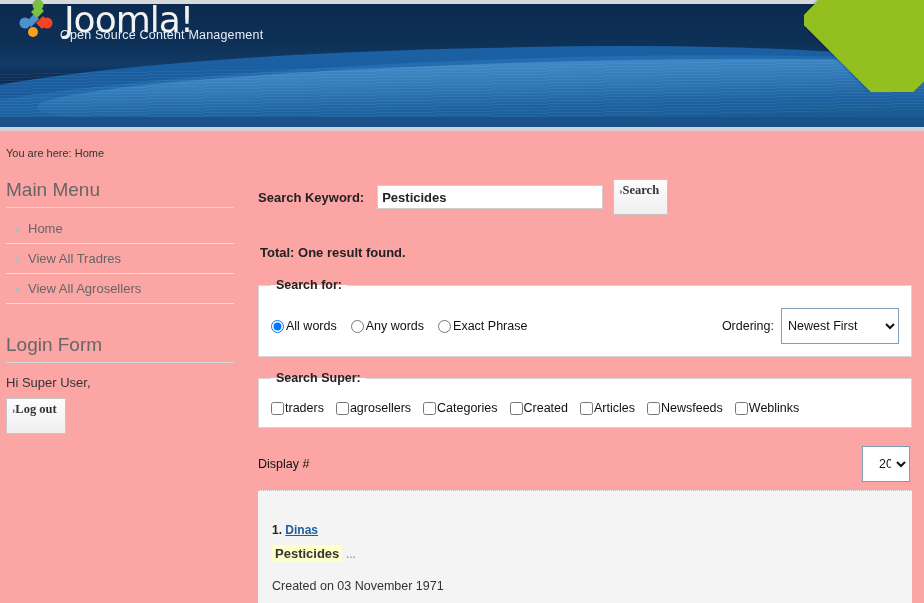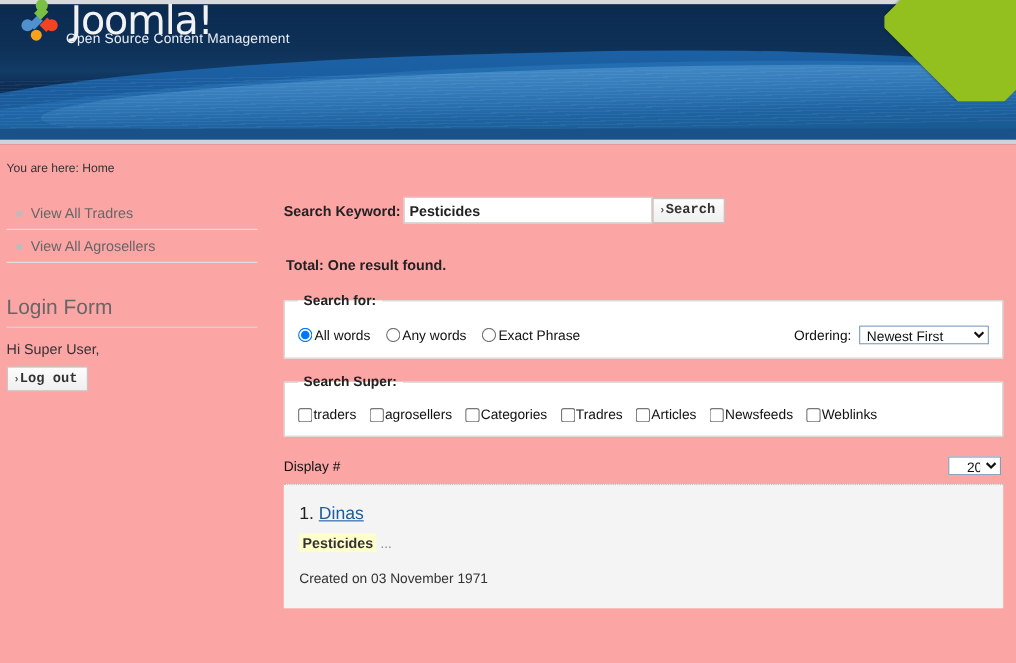--- a/index.html
+++ b/index.html
@@ -204,38 +204,39 @@
   .login-block { margin-top: 30px; }
   .login-greeting {
     font-size: 13px;
     color: #333;
     margin: 12px 0 8px 0;
   }
   .btn-gray {
     display: inline-block;
     border: 1px solid #c5c5c5;
     background: linear-gradient(180deg, #fdfdfd 0%, #efefef 100%);
-    padding: 3px 8px 4px 5px;
+    padding: 3px 8px 16px 5px;
     font-size: 12.5px;
     font-weight: bold;
     color: #333;
     cursor: pointer;
-    font-family: Liberation Mono, monospace;
+    font-family: Liberation Serif, serif;
   }
   .btn-gray .chev { font-size: 10px; color: #555; }
 
   
   .main {
     flex: 1;
     padding: 20px 12px 0 10px;
     box-sizing: border-box;
   }
   .search-row {
     display: flex;
     align-items: center;
+    gap: 10px;
   }
   .search-label {
     font-size: 13px;
     font-weight: bold;
     color: #222;
     margin-right: 3px;
   }
   .search-input {
     width: 216px;
     height: 20px;
@@ -283,21 +284,21 @@
     color: #111;
     justify-content: space-between;
   }
   select.xp {
     font-family: "Liberation Sans", sans-serif;
     font-size: 12.5px;
     border: 1px solid #7f9db9;
     background: #fff;
     color: #111;
     padding: 1px 2px;
-    height: 17px;
+    height: 36px;
   }
   select.ordering { width: 118px; }
   select.displaynum { width: 48px; padding-left: 12px; }
   .check-row {
     display: flex;
     align-items: center;
     gap: 12px;
     margin-top: 6px;
     flex-wrap: wrap;
   }
@@ -314,24 +315,24 @@
     padding-right: 2px;
   }
 
   .results {
     border-top: 1px dotted #bdbdbd;
     background: #f4f4f4;
     padding: 16px 14px 20px 14px;
     margin-top: 6px;
   }
   .result-title {
-    font-size: 16px;
-    font-weight: normal;
+    font-size: 12px;
+    font-weight: bold;
     color: #222;
-    margin: 2px 0 9px 0;
+    margin: 16px 0 9px 0;
   }
   .result-title a {
     color: #1a5c9e;
     text-decoration: underline;
   }
   .result-section {
     font-size: 11px;
     color: #333;
     margin: 0 0 16px 0;
   }
@@ -393,21 +394,25 @@
     <div class="header-bottomline"></div>
   </div>
 
   <div class="breadcrumb">You are here: Home</div>
 
   <div class="columns">
 
     <div class="sidebar">
 
       <div>
+        <h3 class="module-title">Main Menu</h3>
         <ul class="menu">
+          <li>
+            <a href="#">Home</a>
+          </li>
           <li>
             <a href="#">View All Tradres</a>
           </li>
           <li>
             <a href="#">View All Agrosellers</a>
           </li>
         </ul>
       </div>
 
       <div class="login-block">
@@ -468,21 +473,21 @@
           <label class="opt">
             <input type="checkbox" style="">
             <span>agrosellers</span>
           </label>
           <label class="opt">
             <input type="checkbox" style="">
             <span>Categories</span>
           </label>
           <label class="opt">
             <input type="checkbox" style="">
-            <span>Tradres</span>
+            <span>Created</span>
           </label>
           <label class="opt">
             <input type="checkbox" style="">
             <span>Articles</span>
           </label>
           <label class="opt">
             <input type="checkbox" style="">
             <span>Newsfeeds</span>
           </label>
           <label class="opt">

